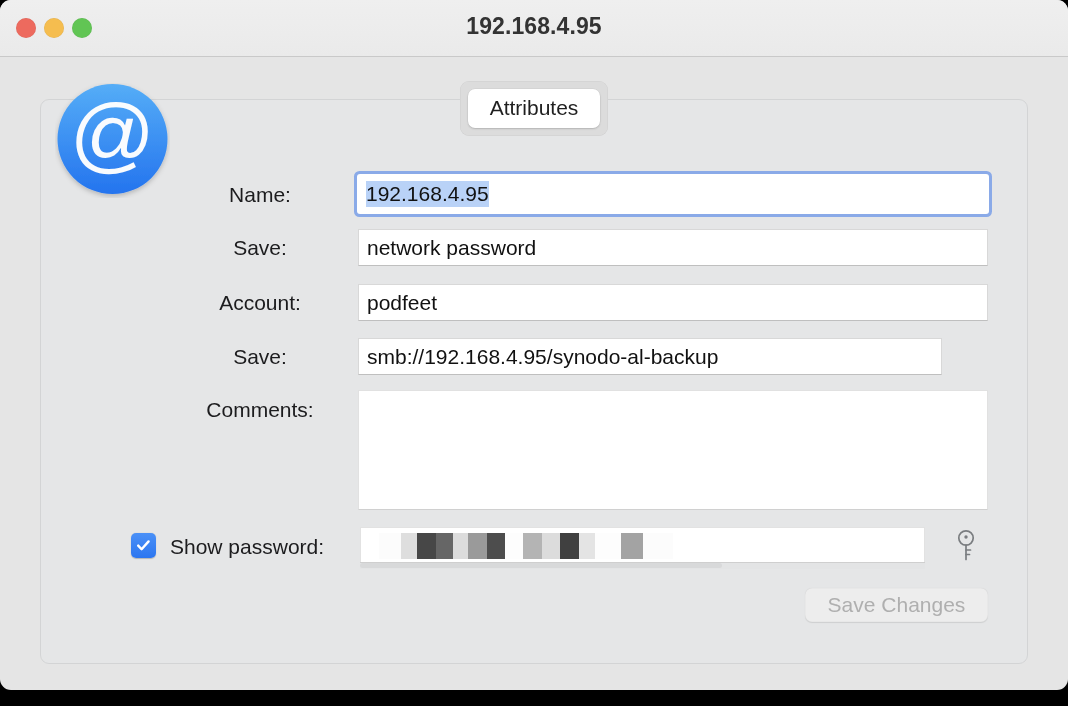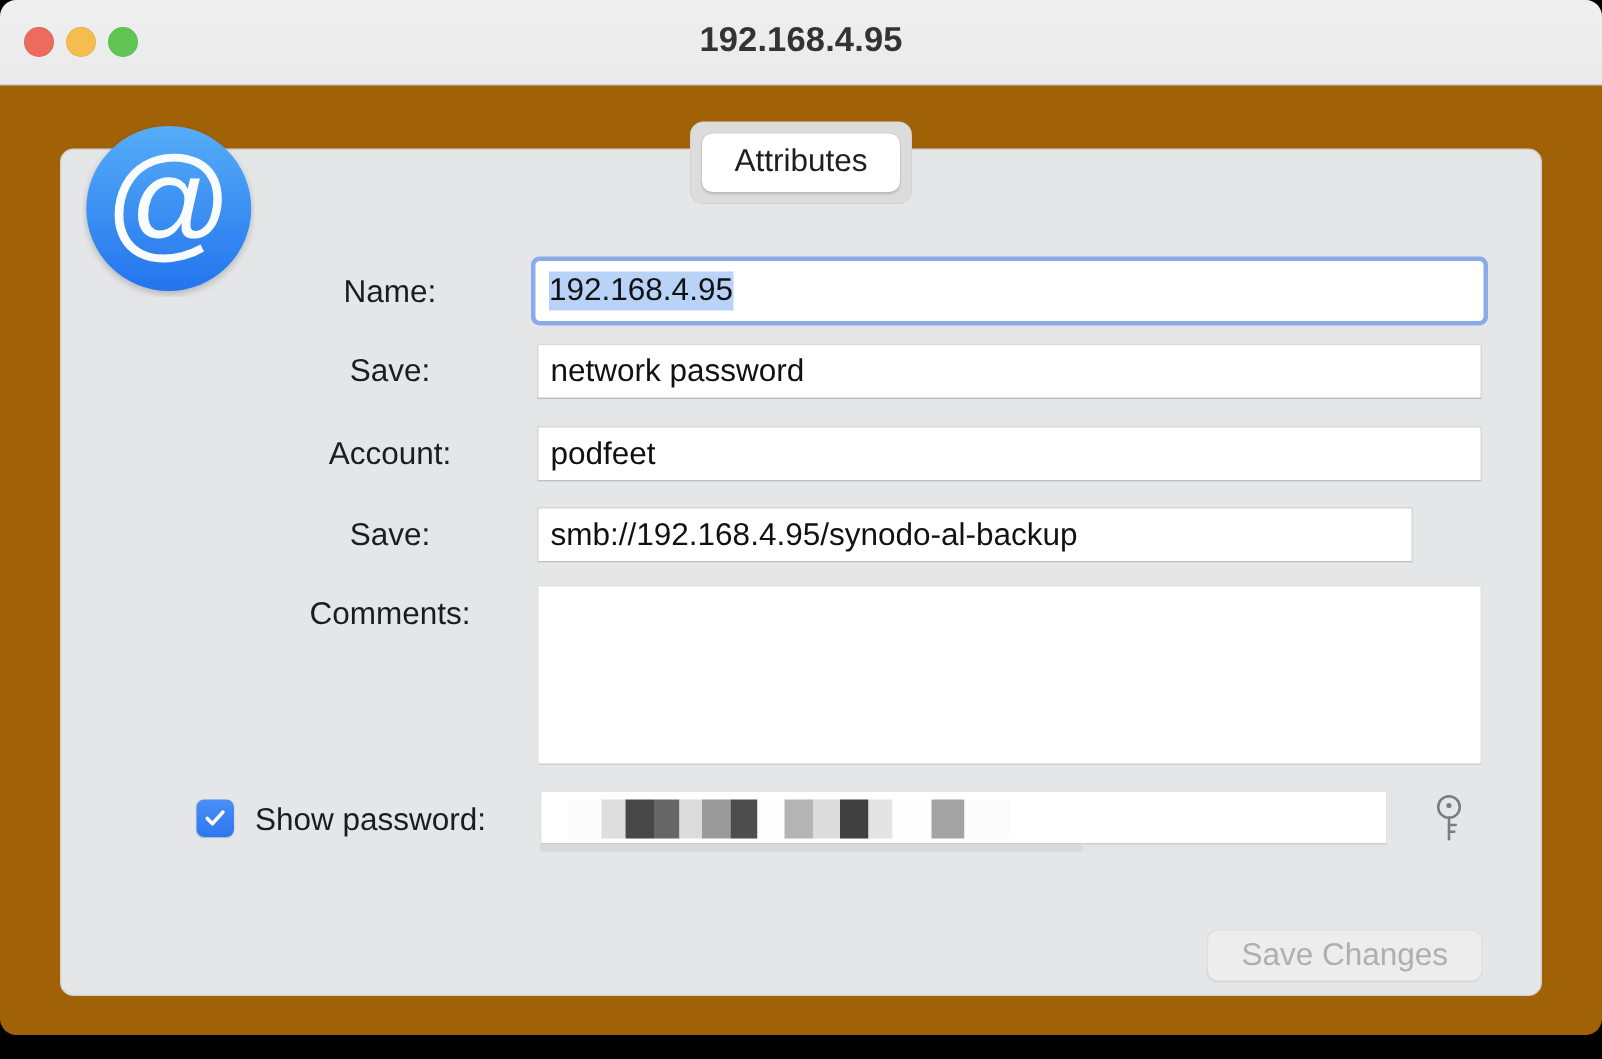--- a/index.html
+++ b/index.html
@@ -13,21 +13,21 @@
     font-family: "Liberation Sans", sans-serif;
     -webkit-font-smoothing: antialiased;
   }
 
   .window {
     position: absolute;
     left: 0;
     top: 0;
     width: 1068px;
     height: 690px;
-    background: #a16207;
+    background: #e5e5e5;
     border-radius: 11px 11px 11px 11px;
     overflow: hidden;
     box-shadow: 0 0 0 0.5px rgba(0,0,0,0.18);
   }
 
   
   .titlebar {
     position: relative;
     height: 57px;
     background: linear-gradient(to bottom, #EFEFEF 0%, #EAEAEA 100%);
@@ -321,16 +321,16 @@
     <div class="key-icon" style="left:953px; top:528px;">
       <svg width="26" height="36" viewBox="0 0 26 36" xmlns="http://www.w3.org/2000/svg">
         <circle cx="13" cy="10" r="7.2" fill="none" stroke="#7A7D80" stroke-width="1.7"></circle>
         <circle cx="13" cy="9" r="1.7" fill="#7A7D80"></circle>
         <path d="M13 17 L13 31.5" stroke="#7A7D80" stroke-width="1.7" fill="none" stroke-linecap="round"></path>
         <path d="M13 22 L17.5 22" stroke="#7A7D80" stroke-width="1.7" fill="none" stroke-linecap="round"></path>
         <path d="M13 26.5 L16.5 26.5" stroke="#7A7D80" stroke-width="1.7" fill="none" stroke-linecap="round"></path>
       </svg>
     </div>
 
-    <div class="save-btn" style="left:805px; top:620px; width:183px; height:34px;">Save Changes</div>
+    <div class="save-btn" style="left:805px; top:588px; width:183px; height:34px;">Save Changes</div>
 
   </div>
 </div>
 
 </body></html>

